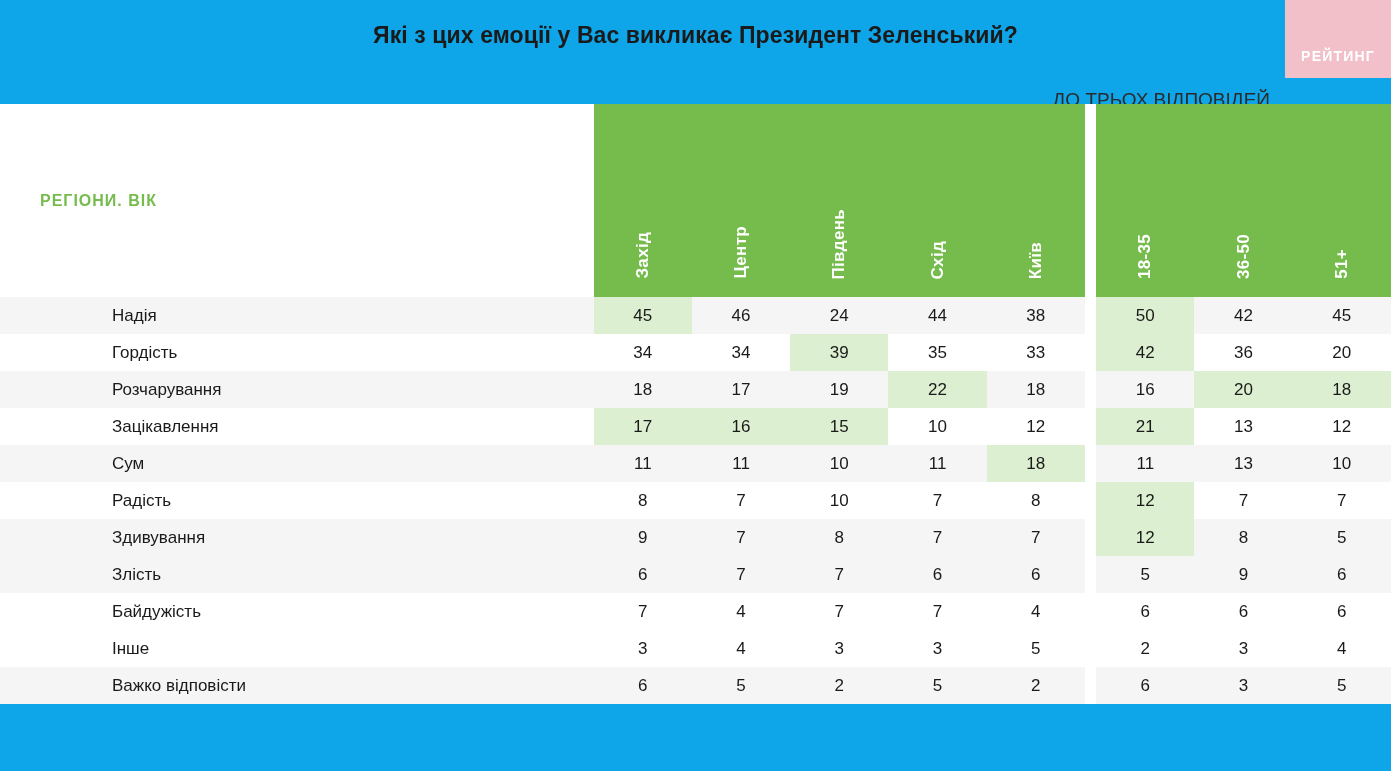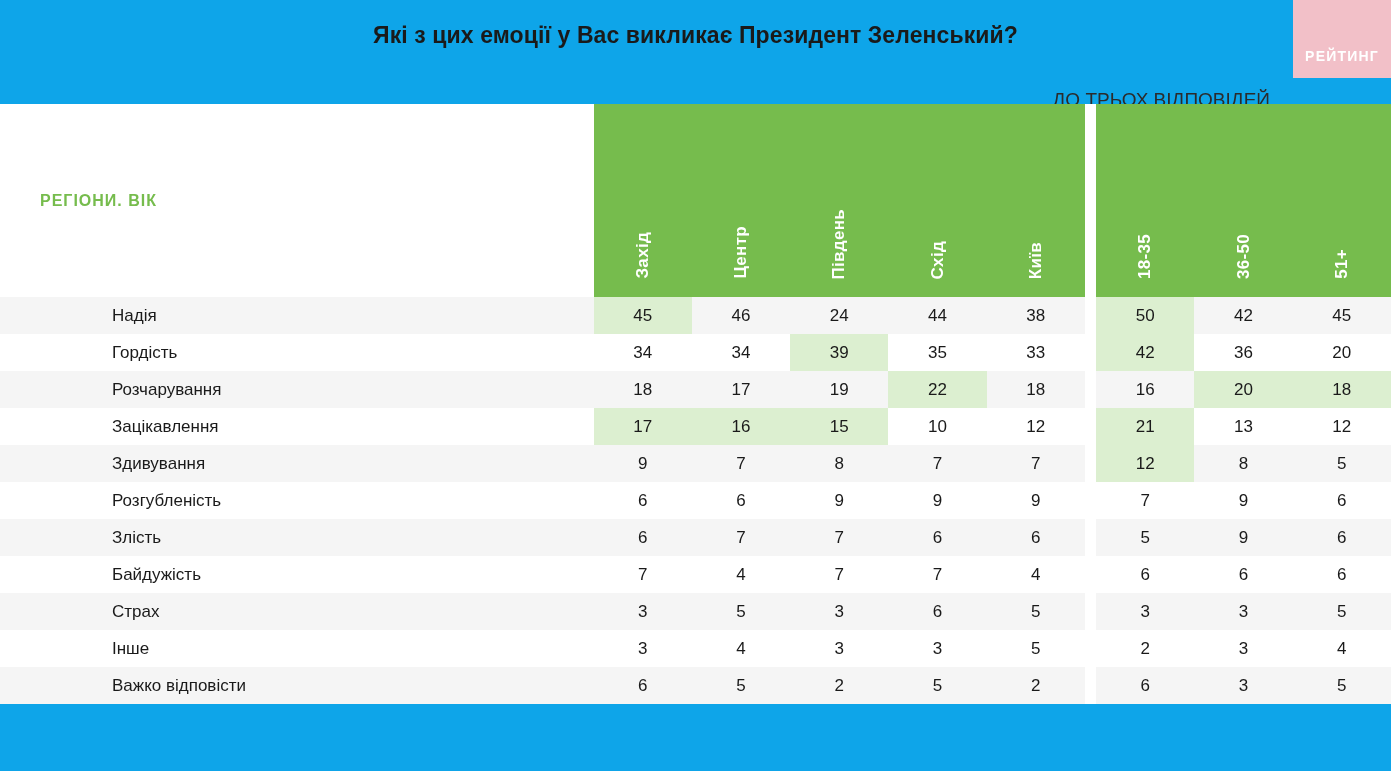--- a/index.html
+++ b/index.html
@@ -36,21 +36,21 @@
     text-align: right;
     font-size: 19px;
     color: #2b2b2b;
     margin-top: 15px;
   }
   
   .logo {
     position: absolute;
     top: 0;
     right: 0;
-    width: 98px;
+    width: 106px;
     height: 78px;
     background: #f2c0c8;
     display: flex;
     align-items: flex-end;
     justify-content: center;
     padding-bottom: 14px;
   }
   .logo-text {
     color: #ffffff;
     font-size: 14px;
@@ -207,78 +207,78 @@
           <td class="val hl">16</td>
           <td class="val hl">15</td>
           <td class="val">10</td>
           <td class="val">12</td>
           <td class="gap"></td>
           <td class="val hl">21</td>
           <td class="val">13</td>
           <td class="val">12</td>
         </tr>
         <tr class="alt">
+          <td class="rowlabel">Сум</td>
+          <td class="val">11</td>
+          <td class="val">11</td>
+          <td class="val">10</td>
+          <td class="val">11</td>
+          <td class="val hl">18</td>
+          <td class="gap"></td>
+          <td class="val">11</td>
+          <td class="val">13</td>
+          <td class="val">10</td>
+        </tr>
+        <tr class="norm">
+          <td class="rowlabel">Радість</td>
+          <td class="val">8</td>
+          <td class="val">7</td>
+          <td class="val">10</td>
+          <td class="val">7</td>
+          <td class="val">8</td>
+          <td class="gap"></td>
+          <td class="val hl">12</td>
+          <td class="val">7</td>
+          <td class="val">7</td>
+        </tr>
+        <tr class="alt">
           <td class="rowlabel">Здивування</td>
           <td class="val">9</td>
           <td class="val">7</td>
           <td class="val">8</td>
           <td class="val">7</td>
           <td class="val">7</td>
           <td class="gap"></td>
           <td class="val hl">12</td>
           <td class="val">8</td>
           <td class="val">5</td>
         </tr>
-        <tr class="norm">
-          <td class="rowlabel">Розгубленість</td>
-          <td class="val">6</td>
-          <td class="val">6</td>
+        <tr class="alt">
+          <td class="rowlabel">Злість</td>
+          <td class="val">6</td>
+          <td class="val">7</td>
+          <td class="val">7</td>
+          <td class="val">6</td>
+          <td class="val">6</td>
+          <td class="gap"></td>
+          <td class="val">5</td>
           <td class="val">9</td>
-          <td class="val">9</td>
-          <td class="val">9</td>
-          <td class="gap"></td>
-          <td class="val">7</td>
-          <td class="val">9</td>
-          <td class="val">6</td>
-        </tr>
-        <tr class="alt">
-          <td class="rowlabel">Злість</td>
-          <td class="val">6</td>
-          <td class="val">7</td>
-          <td class="val">7</td>
-          <td class="val">6</td>
-          <td class="val">6</td>
-          <td class="gap"></td>
-          <td class="val">5</td>
-          <td class="val">9</td>
           <td class="val">6</td>
         </tr>
         <tr class="norm">
           <td class="rowlabel">Байдужість</td>
           <td class="val">7</td>
           <td class="val">4</td>
           <td class="val">7</td>
           <td class="val">7</td>
           <td class="val">4</td>
           <td class="gap"></td>
           <td class="val">6</td>
           <td class="val">6</td>
           <td class="val">6</td>
-        </tr>
-        <tr class="alt">
-          <td class="rowlabel">Страх</td>
-          <td class="val">3</td>
-          <td class="val">5</td>
-          <td class="val">3</td>
-          <td class="val">6</td>
-          <td class="val">5</td>
-          <td class="gap"></td>
-          <td class="val">3</td>
-          <td class="val">3</td>
-          <td class="val">5</td>
         </tr>
         <tr class="norm">
           <td class="rowlabel">Інше</td>
           <td class="val">3</td>
           <td class="val">4</td>
           <td class="val">3</td>
           <td class="val">3</td>
           <td class="val">5</td>
           <td class="gap"></td>
           <td class="val">2</td>

